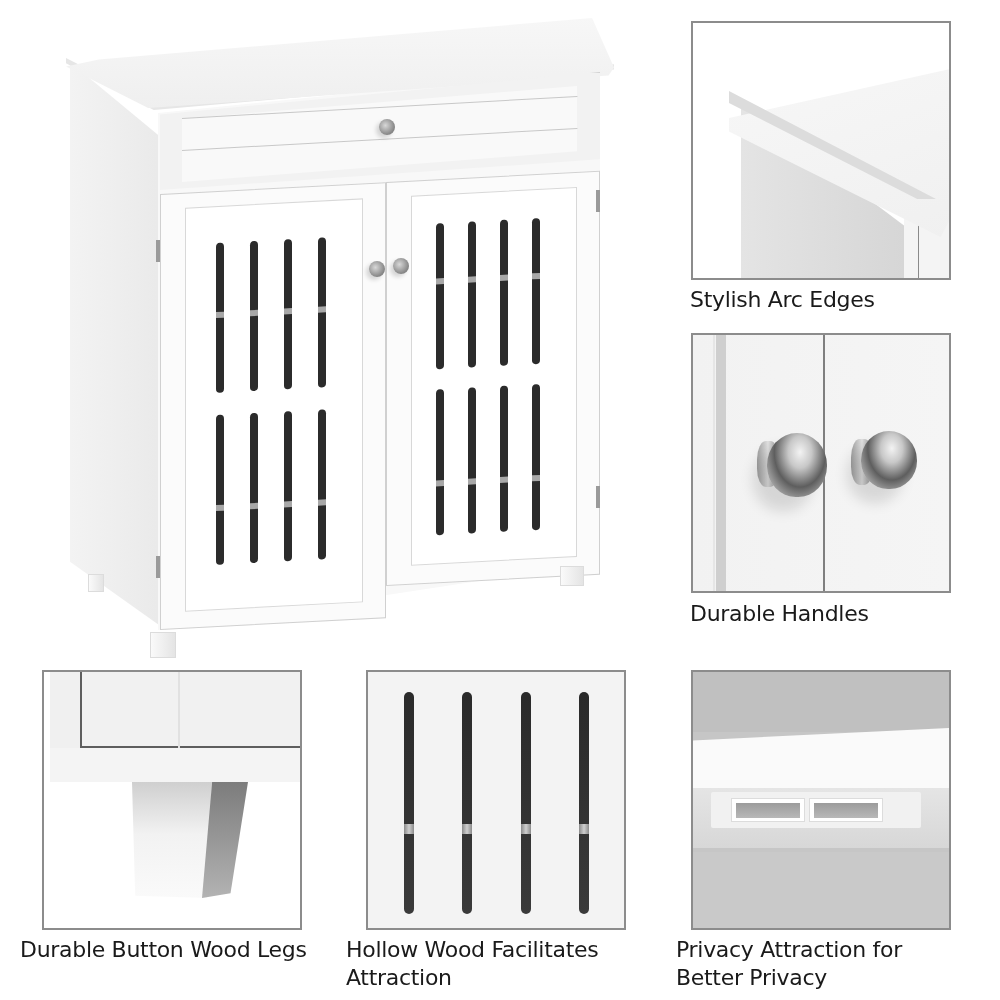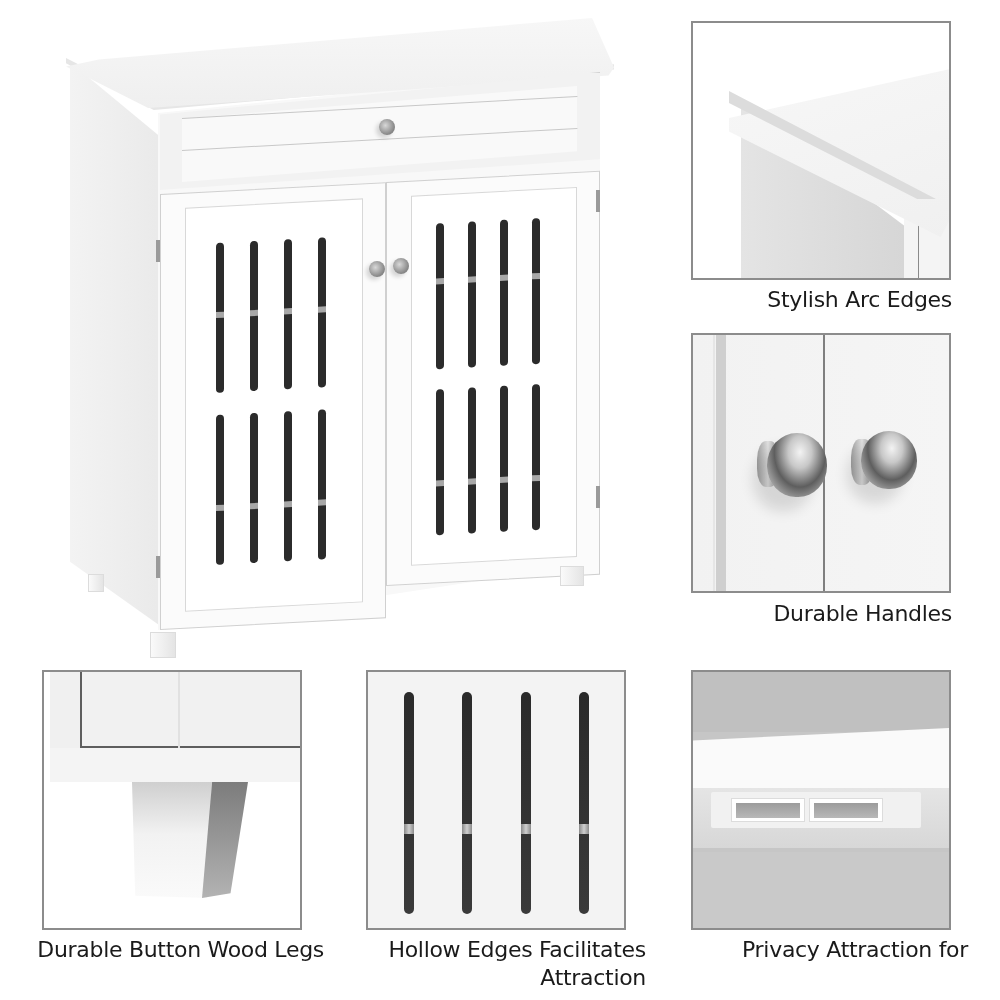--- a/index.html
+++ b/index.html
@@ -1,20 +1,20 @@
 <!DOCTYPE html>
 <html><head>
 <meta charset="utf-8">
 <style>
   * { box-sizing: border-box; margin: 0; padding: 0; }
   html, body { width: 1000px; height: 1000px; background: #ffffff; overflow: hidden; }
   body { position: relative; font-family: "DejaVu Sans", "Liberation Sans", sans-serif; color: #1a1a1a; }
 
   .panel { position: absolute; border: 2px solid #8c8c8c; overflow: hidden; background: #fff; }
-  .caption { position: absolute; text-align: right; font-size: 22px; line-height: 28px; color: #1a1a1a; letter-spacing: -0.3px; }
+  .caption { position: absolute; text-align: left; font-size: 22px; line-height: 28px; color: #1a1a1a; letter-spacing: -0.3px; }
 
   
   #cabinet { position: absolute; left: 0; top: 0; width: 640px; height: 670px; }
   .abs { position: absolute; }
 
   
   .top-slab {
     left: 66px; top: 18px; width: 548px; height: 90px;
     background: linear-gradient(#f7f7f7, #efefef);
     clip-path: polygon(6% 46%, 96% 0%, 100% 55%, 99% 64%, 15% 100%, 0% 54%);
@@ -209,33 +209,34 @@
       <div class="vent-band" style="top:132px;"></div>
     </div>
   <div class="vent-slot" style="left:153px;top:20px;height:222px;">
       <div class="vent-band" style="top:132px;"></div>
     </div>
   <div class="vent-slot" style="left:211px;top:20px;height:222px;">
       <div class="vent-band" style="top:132px;"></div>
     </div>
 </div>
 <div class="caption" style="left:346px;top:936px;width:300px;">
-  <div>Hollow Edges Facilitates</div>
+  <div>Hollow Wood Facilitates</div>
   <div>Attraction</div>
 </div>
 
 <div class="panel" style="left:691px;top:670px;width:260px;height:260px;">
   <div class="mag-bg"></div>
   <div class="mag-top"></div>
   <div class="mag-shelf"></div>
   <div class="mag-shelf-shadow"></div>
   <div class="mag-body"></div>
   <div class="mag-unit" style="left:38px;">
       <div class="mag-unit-inner"></div>
     </div>
   <div class="mag-unit" style="left:116px;">
       <div class="mag-unit-inner"></div>
     </div>
   <div class="mag-bottom"></div>
 </div>
 <div class="caption" style="left:676px;top:936px;width:292px;">
   <div>Privacy Attraction for</div>
+  <div>Better Privacy</div>
 </div>
 
 </body></html>

